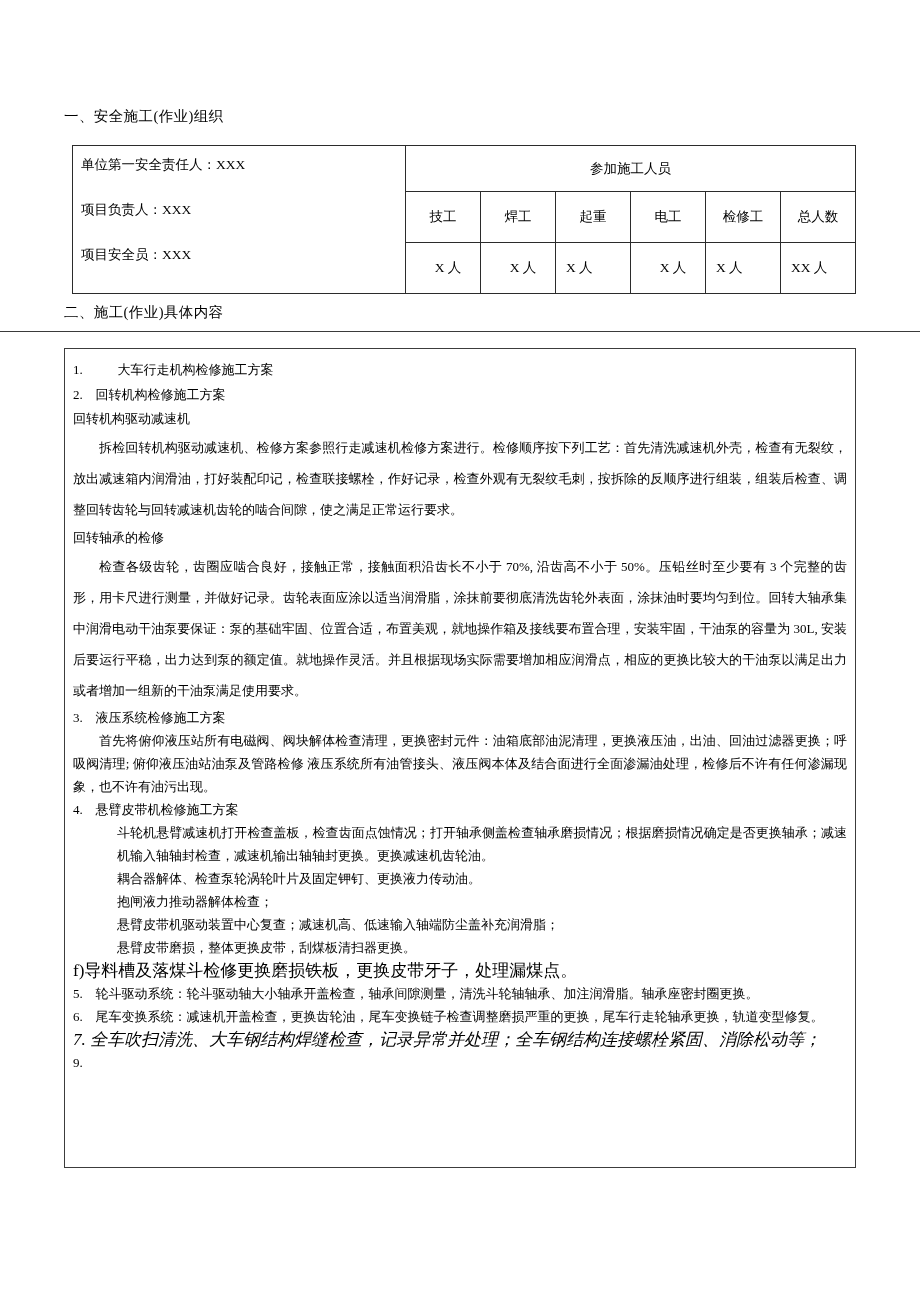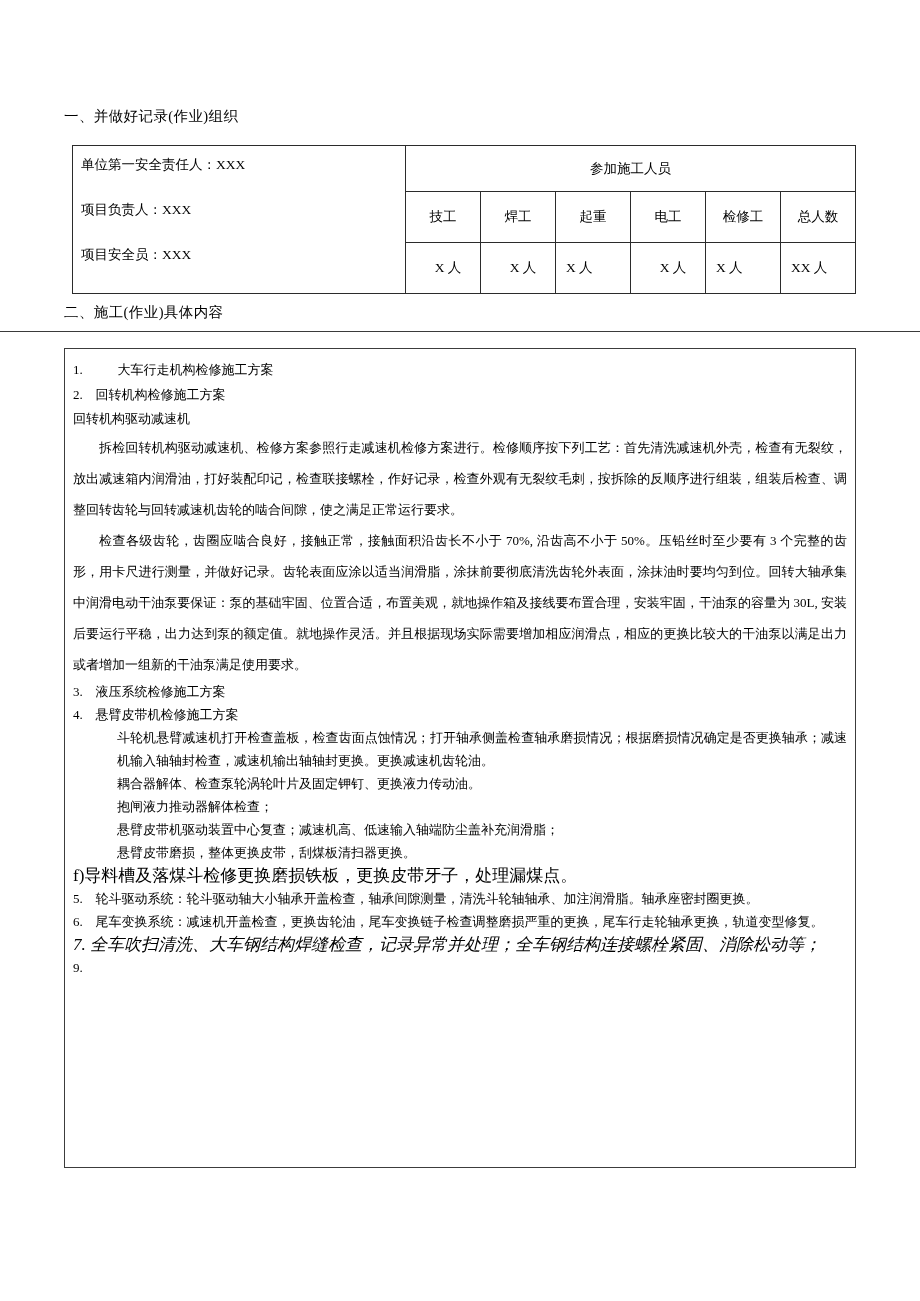--- a/index.html
+++ b/index.html
@@ -181,21 +181,21 @@
   .b-listnum .num { display: inline-block; }
   .b-listnum .dot { display: inline-block; width: 16px; }
 
   .italic-num { font-style: italic; }
 </style>
 </head>
 <body>
 
 <div class="page">
 
-  <div class="heading-1">一、并做好记录(作业)组织</div>
+  <div class="heading-1">一、安全施工(作业)组织</div>
 
   <table class="org-table">
     <tbody>
       <tr>
         <td class="org-left" rowspan="3">
           <span class="ln">单位第一安全责任人：XXX</span>
           <span class="ln">项目负责人：XXX</span>
           <span class="ln">项目安全员：XXX</span>
         </td>
         <td colspan="6" class="org-head-td" style="height:40px;text-align:center;">参加施工人员</td>
@@ -226,25 +226,27 @@
 
     <div class="b-title">
       <span class="num">1</span><span class="dot">.</span><span class="t">大车行走机构检修施工方案</span>
     </div>
 
     <div class="b-num">
       <span class="num">2</span><span class="dot">.</span><span class="t">回转机构检修施工方案</span>
     </div>
     <div class="b-plain">回转机构驱动减速机</div>
     <p class="b-para">拆检回转机构驱动减速机、检修方案参照行走减速机检修方案进行。检修顺序按下列工艺：首先清洗减速机外壳，检查有无裂纹，放出减速箱内润滑油，打好装配印记，检查联接螺栓，作好记录，检查外观有无裂纹毛刺，按拆除的反顺序进行组装，组装后检查、调整回转齿轮与回转减速机齿轮的啮合间隙，使之满足正常运行要求。</p>
+    <div class="b-plain">回转轴承的检修</div>
     <p class="b-para">检查各级齿轮，齿圈应啮合良好，接触正常，接触面积沿齿长不小于 70%, 沿齿高不小于 50%。压铅丝时至少要有 3 个完整的齿形，用卡尺进行测量，并做好记录。齿轮表面应涂以适当润滑脂，涂抹前要彻底清洗齿轮外表面，涂抹油时要均匀到位。回转大轴承集中润滑电动干油泵要保证：泵的基础牢固、位置合适，布置美观，就地操作箱及接线要布置合理，安装牢固，干油泵的容量为 30L, 安装后要运行平稳，出力达到泵的额定值。就地操作灵活。并且根据现场实际需要增加相应润滑点，相应的更换比较大的干油泵以满足出力或者增加一组新的干油泵满足使用要求。</p>
 
     <div class="b-num">
       <span class="num">3</span><span class="dot">.</span><span class="t">液压系统检修施工方案</span>
     </div>
+    <p class="b-tight">首先将俯仰液压站所有电磁阀、阀块解体检查清理，更换密封元件：油箱底部油泥清理，更换液压油，出油、回油过滤器更换；呼吸阀清理; 俯仰液压油站油泵及管路检修 液压系统所有油管接头、液压阀本体及结合面进行全面渗漏油处理，检修后不许有任何渗漏现象，也不许有油污出现。</p>
 
     <div class="b-num">
       <span class="num">4</span><span class="dot">.</span><span class="t">悬臂皮带机检修施工方案</span>
     </div>
 
     <p class="b-item"><span class="mk">a)</span><span class="gap"></span><span>斗轮机悬臂减速机打开检查盖板，检查齿面点蚀情况；打开轴承侧盖检查轴承磨损情况；根据磨损情况确定是否更换轴承；减速机输入轴轴封检查，减速机输出轴轴封更换。更换减速机齿轮油。</span></p>
 
     <p class="b-item"><span class="mk">b)</span><span class="gap"></span><span>耦合器解体、检查泵轮涡轮叶片及固定钾钉、更换液力传动油。</span></p>
 
     <p class="b-item"><span class="mk">c)</span><span class="gap"></span><span>抱闸液力推动器解体检查；</span></p>

